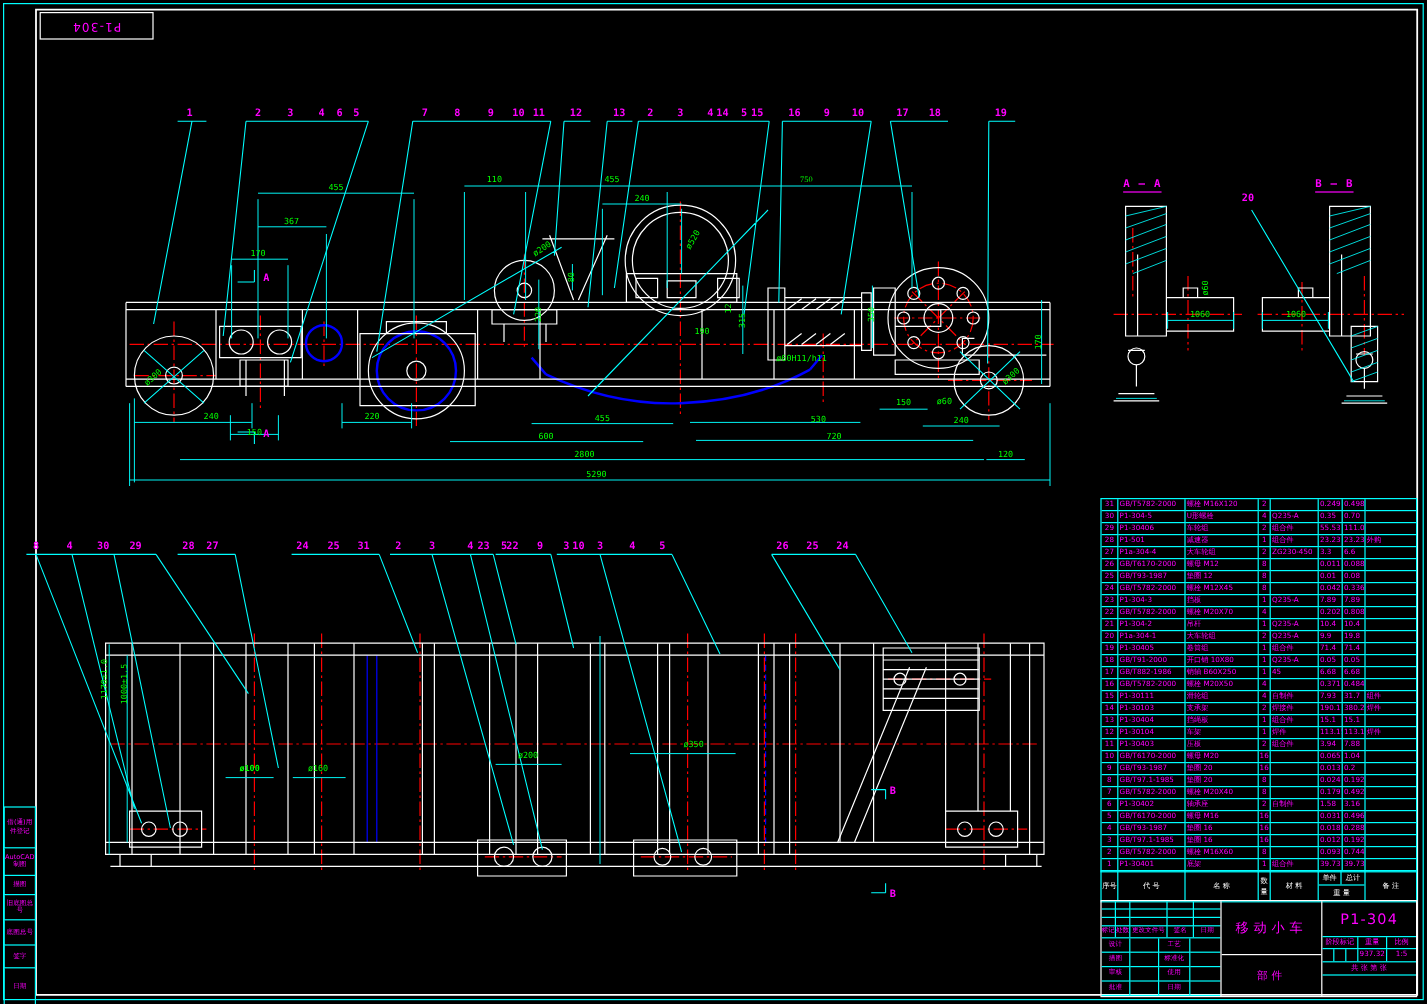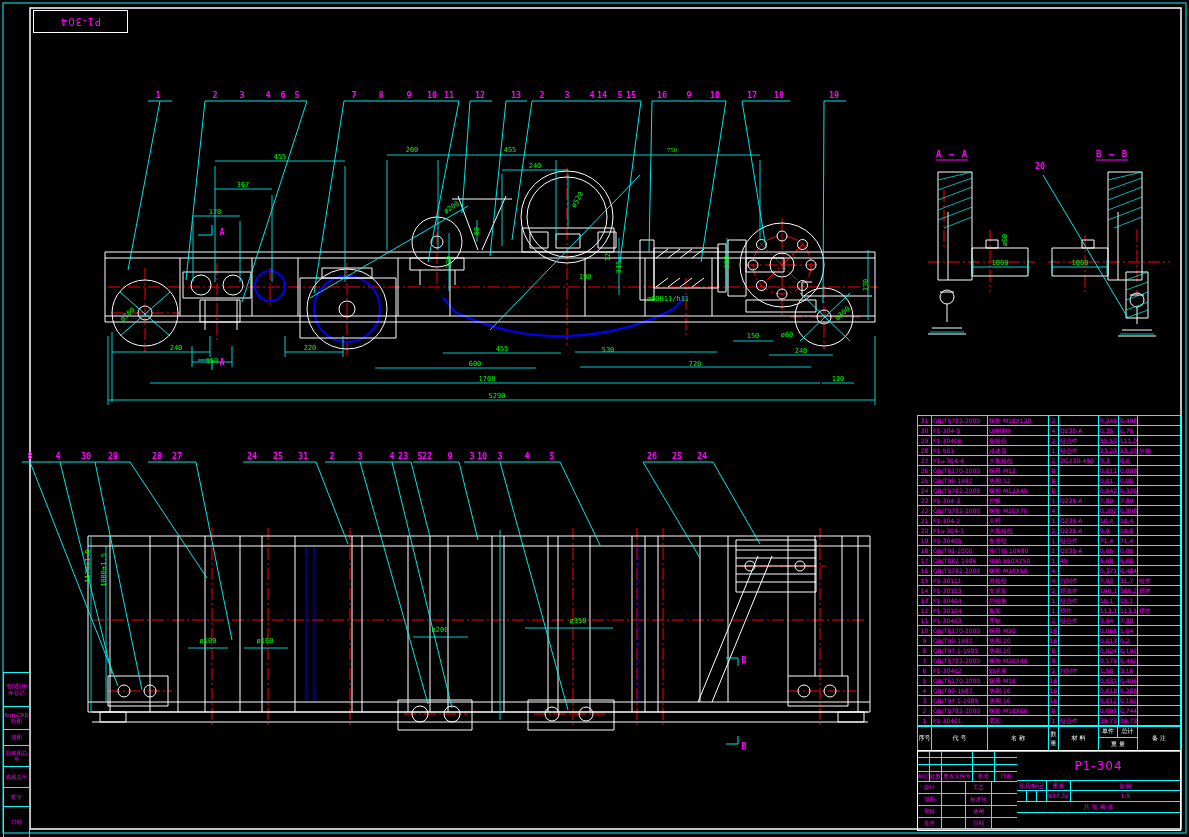--- a/index.html
+++ b/index.html
@@ -243,53 +243,53 @@
       <span class="lbl lm b" style="left: 482px; top: 456px; transform: translate(-50%, -50%);">10</span>
       <span class="lbl lm b" style="left: 500px; top: 456px; transform: translate(-50%, -50%);">3</span>
       <span class="lbl lm b" style="left: 527px; top: 456px; transform: translate(-50%, -50%);">4</span>
       <span class="lbl lm b" style="left: 552px; top: 456px; transform: translate(-50%, -50%);">5</span>
       <span class="lbl lm b" style="left: 652px; top: 456px; transform: translate(-50%, -50%);">26</span>
       <span class="lbl lm b" style="left: 677px; top: 456px; transform: translate(-50%, -50%);">25</span>
       <span class="lbl lm b" style="left: 702px; top: 456px; transform: translate(-50%, -50%);">24</span>
       <span class="lbl lg" style="left: 280px; top: 157px; transform: translate(-50%, -50%);">455</span>
       <span class="lbl lg" style="left: 243px; top: 185px; transform: translate(-50%, -50%);">367</span>
       <span class="lbl lg" style="left: 215px; top: 212px; transform: translate(-50%, -50%);">170</span>
-      <span class="lbl lg" style="left: 412px; top: 150px; transform: translate(-50%, -50%);">260</span>
+      <span class="lbl lg" style="left: 412px; top: 150px; transform: translate(-50%, -50%);">110</span>
       <span class="lbl lg" style="left: 510px; top: 150px; transform: translate(-50%, -50%);">455</span>
       <span class="lbl lg" style="left: 672px; top: 150px; transform: translate(-50%, -50%); font-family: Liberation Serif, serif;">750</span>
       <span class="lbl lg" style="left: 535px; top: 166px; transform: translate(-50%, -50%);">240</span>
       <span class="lbl lg" style="left: 452px; top: 208px; transform: translate(-50%, -50%) rotate(-33deg);">ø200</span>
       <span class="lbl lg" style="left: 578px; top: 200px; transform: translate(-50%, -50%) rotate(-60deg);">ø520</span>
       <span class="lbl lg" style="left: 477px; top: 231px; transform: translate(-50%, -50%) rotate(-90deg);">80</span>
       <span class="lbl lg" style="left: 449px; top: 262px; transform: translate(-50%, -50%) rotate(-90deg);">220</span>
       <span class="lbl lg" style="left: 585px; top: 277px; transform: translate(-50%, -50%);">190</span>
       <span class="lbl lg" style="left: 608px; top: 257px; transform: translate(-50%, -50%) rotate(-90deg);">12</span>
       <span class="lbl lg" style="left: 619px; top: 267px; transform: translate(-50%, -50%) rotate(-90deg);">315</span>
       <span class="lbl lg" style="left: 727px; top: 262px; transform: translate(-50%, -50%) rotate(-90deg);">350</span>
       <span class="lbl lg" style="left: 668px; top: 299px; transform: translate(-50%, -50%);">ø60H11/h11</span>
       <span class="lbl lg" style="left: 753px; top: 336px; transform: translate(-50%, -50%);">150</span>
       <span class="lbl lg" style="left: 787px; top: 335px; transform: translate(-50%, -50%);">ø60</span>
       <span class="lbl lg" style="left: 801px; top: 351px; transform: translate(-50%, -50%);">240</span>
-      <span class="lbl lg" style="left: 608px; top: 350px; transform: translate(-50%, -50%); text-align: right;">530</span>
+      <span class="lbl lg" style="left: 682px; top: 350px; transform: translate(-50%, -50%); text-align: right;">530</span>
       <span class="lbl lg" style="left: 695px; top: 364px; transform: translate(-50%, -50%);">720</span>
       <span class="lbl lg" style="left: 838px; top: 379px; transform: translate(-50%, -50%);">120</span>
       <span class="lbl lg" style="left: 866px; top: 285px; transform: translate(-50%, -50%) rotate(-90deg);">170</span>
       <span class="lbl lg" style="left: 843px; top: 314px; transform: translate(-50%, -50%) rotate(-42deg);">ø300</span>
       <span class="lbl lg" style="left: 128px; top: 315px; transform: translate(-50%, -50%) rotate(-42deg);">ø300</span>
       <span class="lbl lg" style="left: 176px; top: 348px; transform: translate(-50%, -50%);">240</span>
       <span class="lbl lg" style="left: 212px; top: 361px; transform: translate(-50%, -50%);">150</span>
       <span class="lbl lg" style="left: 310px; top: 348px; transform: translate(-50%, -50%);">220</span>
       <span class="lbl lg" style="left: 502px; top: 349px; transform: translate(-50%, -50%);">455</span>
-      <span class="lbl lg" style="left: 475px; top: 364px; transform: translate(-50%, -50%);">600</span>
-      <span class="lbl lg" style="left: 487px; top: 379px; transform: translate(-50%, -50%);">1700</span>
+      <span class="lbl lg" style="left: 455px; top: 364px; transform: translate(-50%, -50%);">600</span>
+      <span class="lbl lg" style="left: 487px; top: 379px; transform: translate(-50%, -50%);">2800</span>
       <span class="lbl lg" style="left: 497px; top: 396px; transform: translate(-50%, -50%);">5290</span>
       <span class="lbl lg" style="left: 1000px; top: 263px; transform: translate(-50%, -50%);">1060</span>
       <span class="lbl lg" style="left: 1005px; top: 240px; transform: translate(-50%, -50%) rotate(-90deg);">ø60</span>
       <span class="lbl lg" style="left: 1080px; top: 263px; transform: translate(-50%, -50%);">1060</span>
-      <span class="lbl lg" style="left: 208px; top: 641px; transform: translate(-50%, -50%);">ø100</span>
+      <span class="lbl lg" style="left: 208px; top: 641px; transform: translate(-50%, -50%); font-weight: bold;">ø100</span>
       <span class="lbl lg" style="left: 265px; top: 641px; transform: translate(-50%, -50%);">ø160</span>
       <span class="lbl lg" style="left: 440px; top: 630px; transform: translate(-50%, -50%);">ø200</span>
       <span class="lbl lg" style="left: 566px; top: 621px; transform: translate(-50%, -50%); padding-left: 24px;">ø350</span>
       <span class="lbl lg" style="left: 88px; top: 566px; transform: translate(-50%, -50%) rotate(-90deg);">1170±1.0</span>
       <span class="lbl lg" style="left: 104px; top: 570px; transform: translate(-50%, -50%) rotate(-90deg);">1000±1.5</span>
       <span class="lbl lm b" style="left: 222px; top: 232px; transform: translate(-50%, -50%);">A</span>
       <span class="lbl lm b" style="left: 222px; top: 362px; transform: translate(-50%, -50%);">A</span>
       <span class="lbl lm b" style="left: 744px; top: 660px; transform: translate(-50%, -50%);">B</span>
       <span class="lbl lm b" style="left: 744px; top: 746px; transform: translate(-50%, -50%);">B</span>
       <span class="lbl lm b" style="left: 1040px; top: 166px; transform: translate(-50%, -50%);">20</span>
@@ -684,20 +684,24 @@
             <div style="border-right:none"></div>
           </div>
       <div class="sigrow">
             <div>批准</div>
             <div></div>
             <div>日期</div>
             <div style="border-right:none"></div>
           </div>
     </div>
   </div>
+  <div class="midzone">
+    <div class="tbtitle">移动小车</div>
+    <div class="tbsub">部件</div>
+  </div>
   <div class="rightzone">
     <div class="dno">P1-304</div>
     <div class="stagehead">
       <div>阶段标记</div>
       <div>重量</div>
       <div style="border-right:none">比例</div>
     </div>
     <div class="stageval">
       <div></div>
           <div></div>

